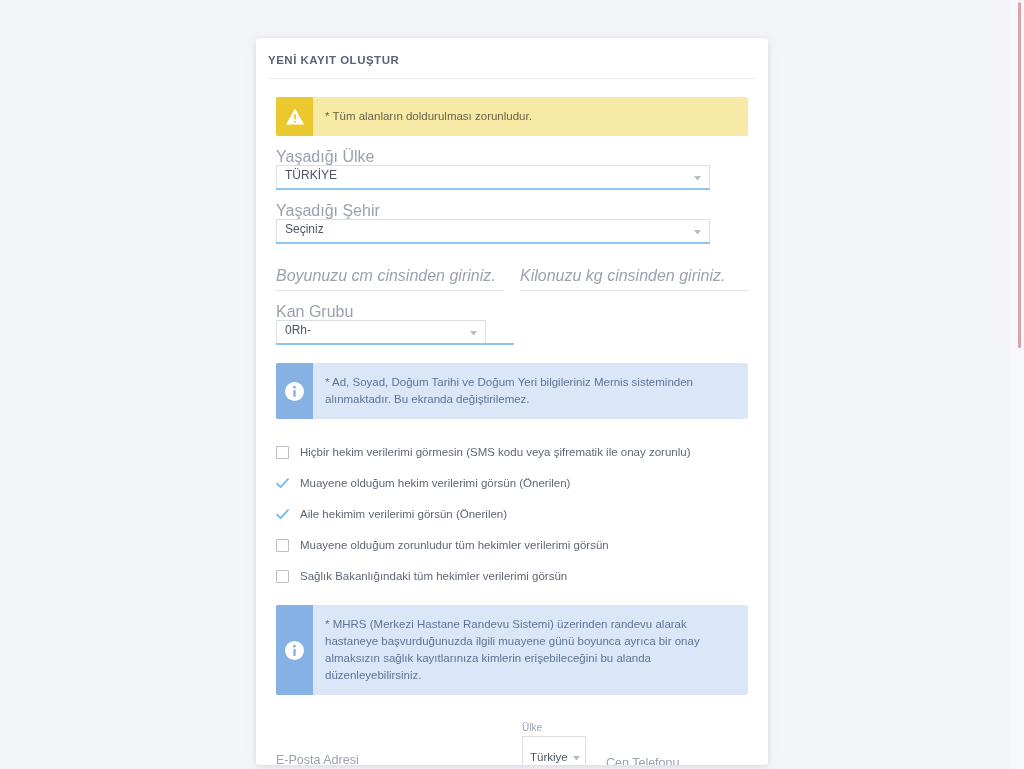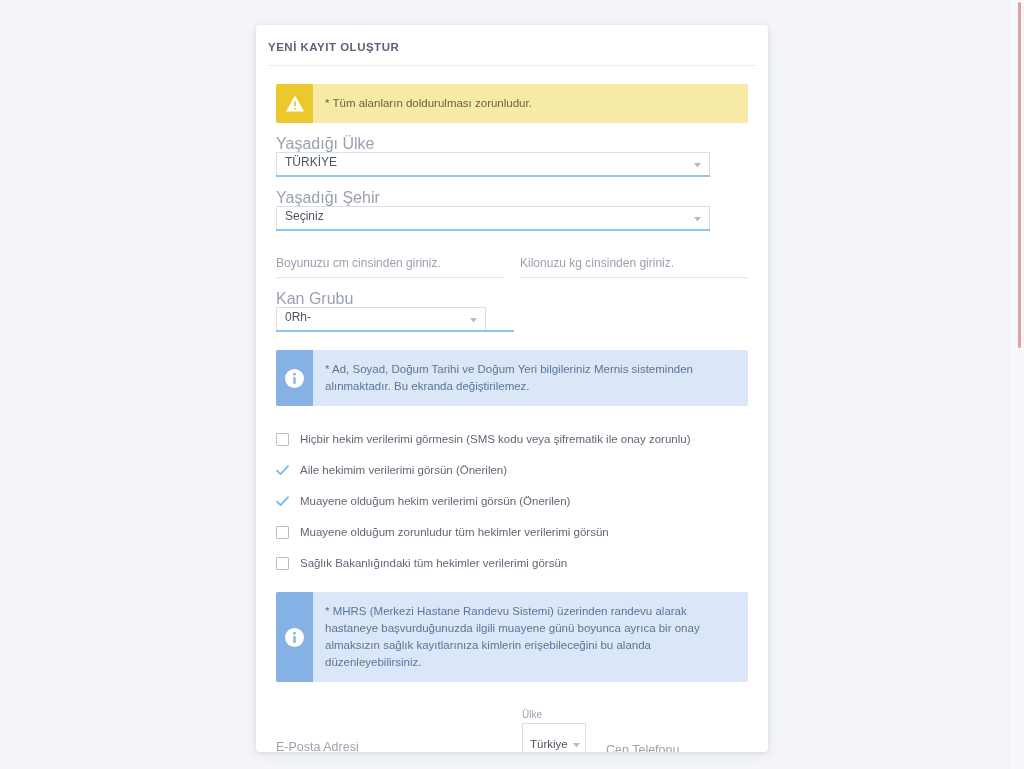--- a/index.html
+++ b/index.html
@@ -36,21 +36,21 @@
     width: 3px;
     height: 346px;
     background: #e0a0a6;
     border-radius: 2px;
   }
 
   
   .card {
     position: absolute;
     left: 256px;
-    top: 25px;
+    top: 38px;
     width: 512px;
     height: 727px;
     background: #ffffff;
     border-radius: 4px;
     box-shadow: 0 1px 5px rgba(60,70,100,.10), 0 3px 14px rgba(60,70,100,.07);
     box-sizing: border-box;
     overflow: hidden;
   }
 
   .card-title {
@@ -149,25 +149,26 @@
   .select-wrap-blood .select-underline { width: 238px; }
 
   
   .input-row {
     display: flex;
     justify-content: space-between;
     margin-top: 24px;
   }
   .text-input {
     width: 228px;
-    font-size: 12px;
+    font-size: 16px;
     color: #9ba2ae;
     padding-bottom: 6px;
     border-bottom: 1px solid #e3e5ea;
     line-height: 16px;
+    font-style: italic;
   }
 
   
   .check-list { margin-top: 22px; }
   .check-item {
     display: flex;
     align-items: center;
     height: 22px;
     margin-bottom: 9px;
   }
@@ -337,30 +338,30 @@
           <span class="check-box"></span>
           <span class="check-label">Hiçbir hekim verilerimi görmesin (SMS kodu veya şifrematik ile onay zorunlu)</span>
         </div>
 
         <div class="check-item">
           <span class="check-tick">
             <svg width="13" height="13" viewBox="0 0 13 13">
                 <path d="M1 6.6 L4.6 10.2 L12 2.2" fill="none" stroke="currentColor" stroke-width="1.7" stroke-linecap="round" stroke-linejoin="round"></path>
               </svg>
           </span>
-          <span class="check-label">Aile hekimim verilerimi görsün (Önerilen)</span>
+          <span class="check-label">Muayene olduğum hekim verilerimi görsün (Önerilen)</span>
         </div>
 
         <div class="check-item">
           <span class="check-tick">
             <svg width="13" height="13" viewBox="0 0 13 13">
                 <path d="M1 6.6 L4.6 10.2 L12 2.2" fill="none" stroke="currentColor" stroke-width="1.7" stroke-linecap="round" stroke-linejoin="round"></path>
               </svg>
           </span>
-          <span class="check-label">Muayene olduğum hekim verilerimi görsün (Önerilen)</span>
+          <span class="check-label">Aile hekimim verilerimi görsün (Önerilen)</span>
         </div>
 
         <div class="check-item">
           <span class="check-box"></span>
           <span class="check-label">Muayene olduğum zorunludur tüm hekimler verilerimi görsün</span>
         </div>
 
         <div class="check-item">
           <span class="check-box"></span>
           <span class="check-label">Sağlık Bakanlığındaki tüm hekimler verilerimi görsün</span>

